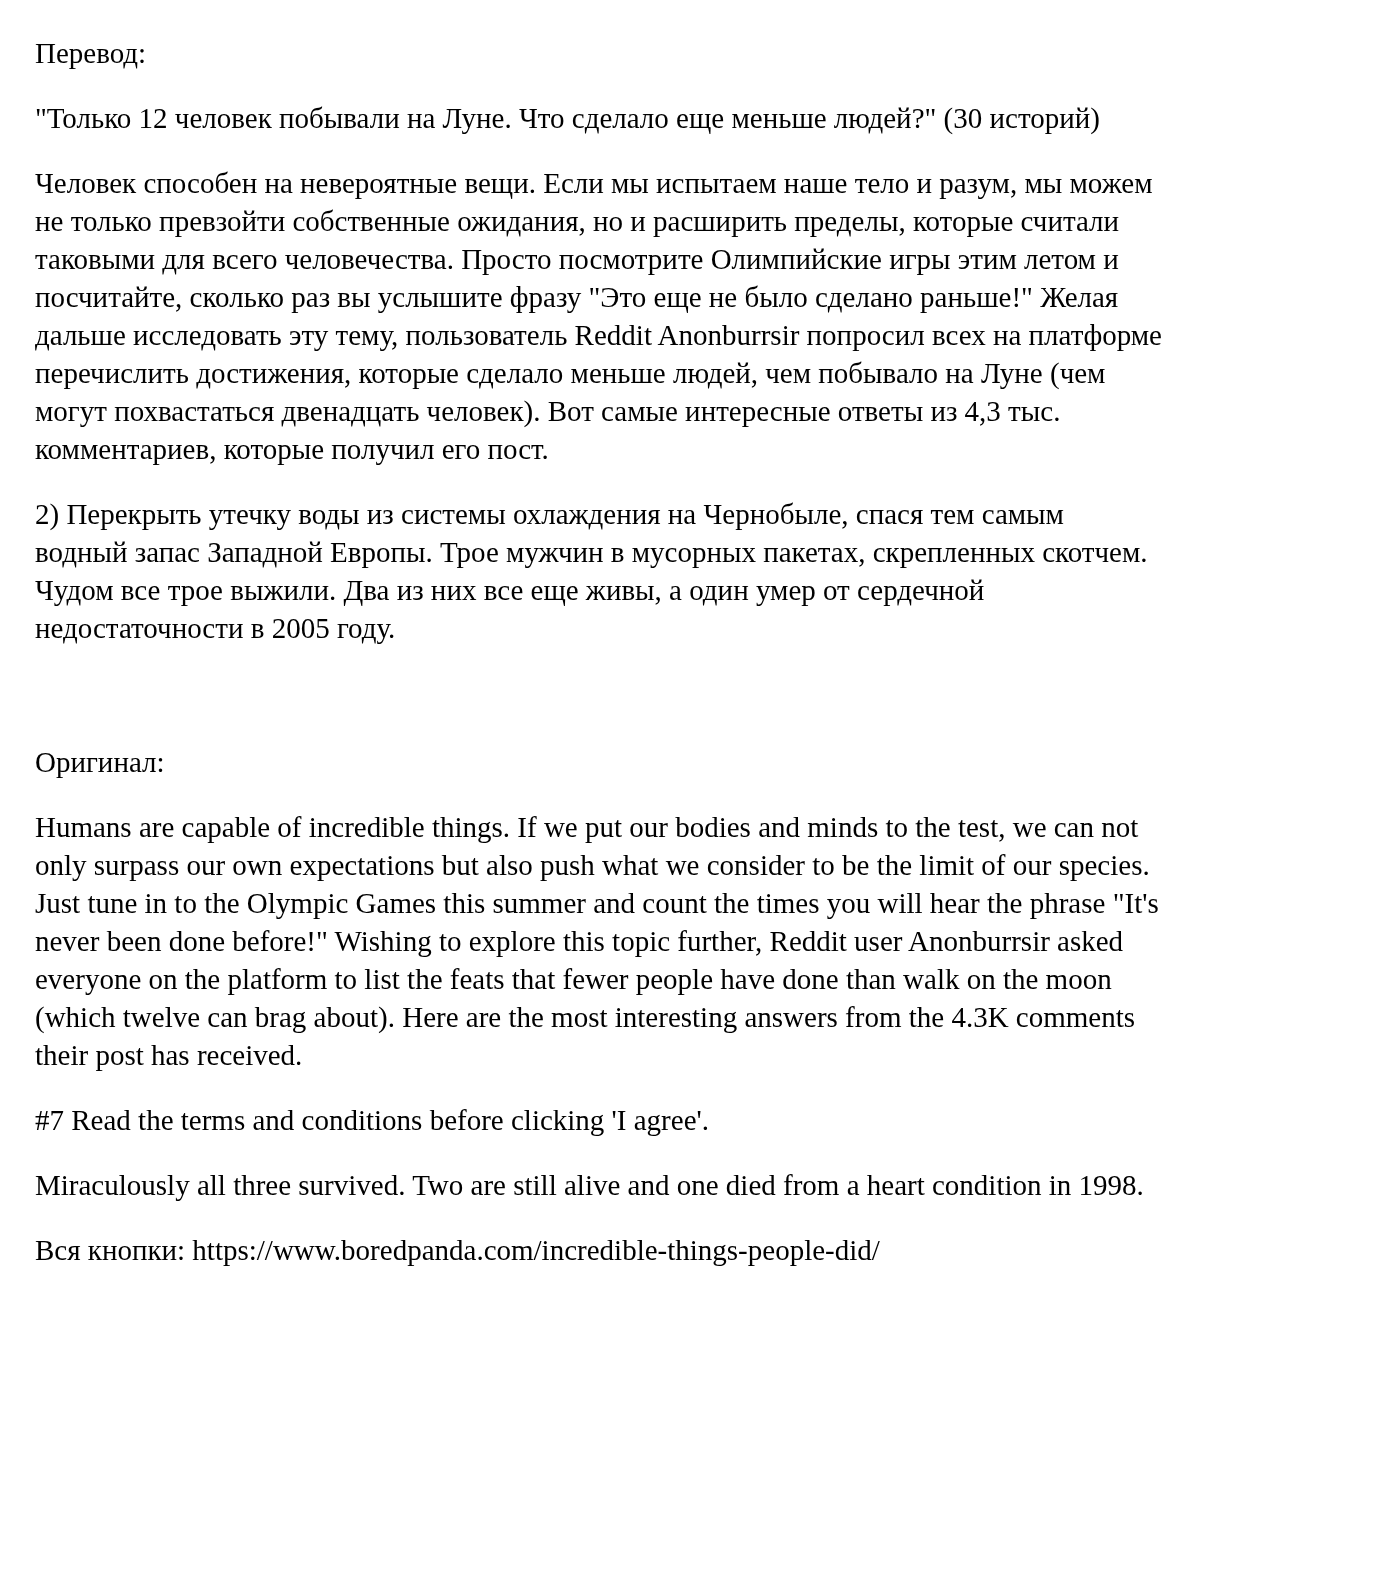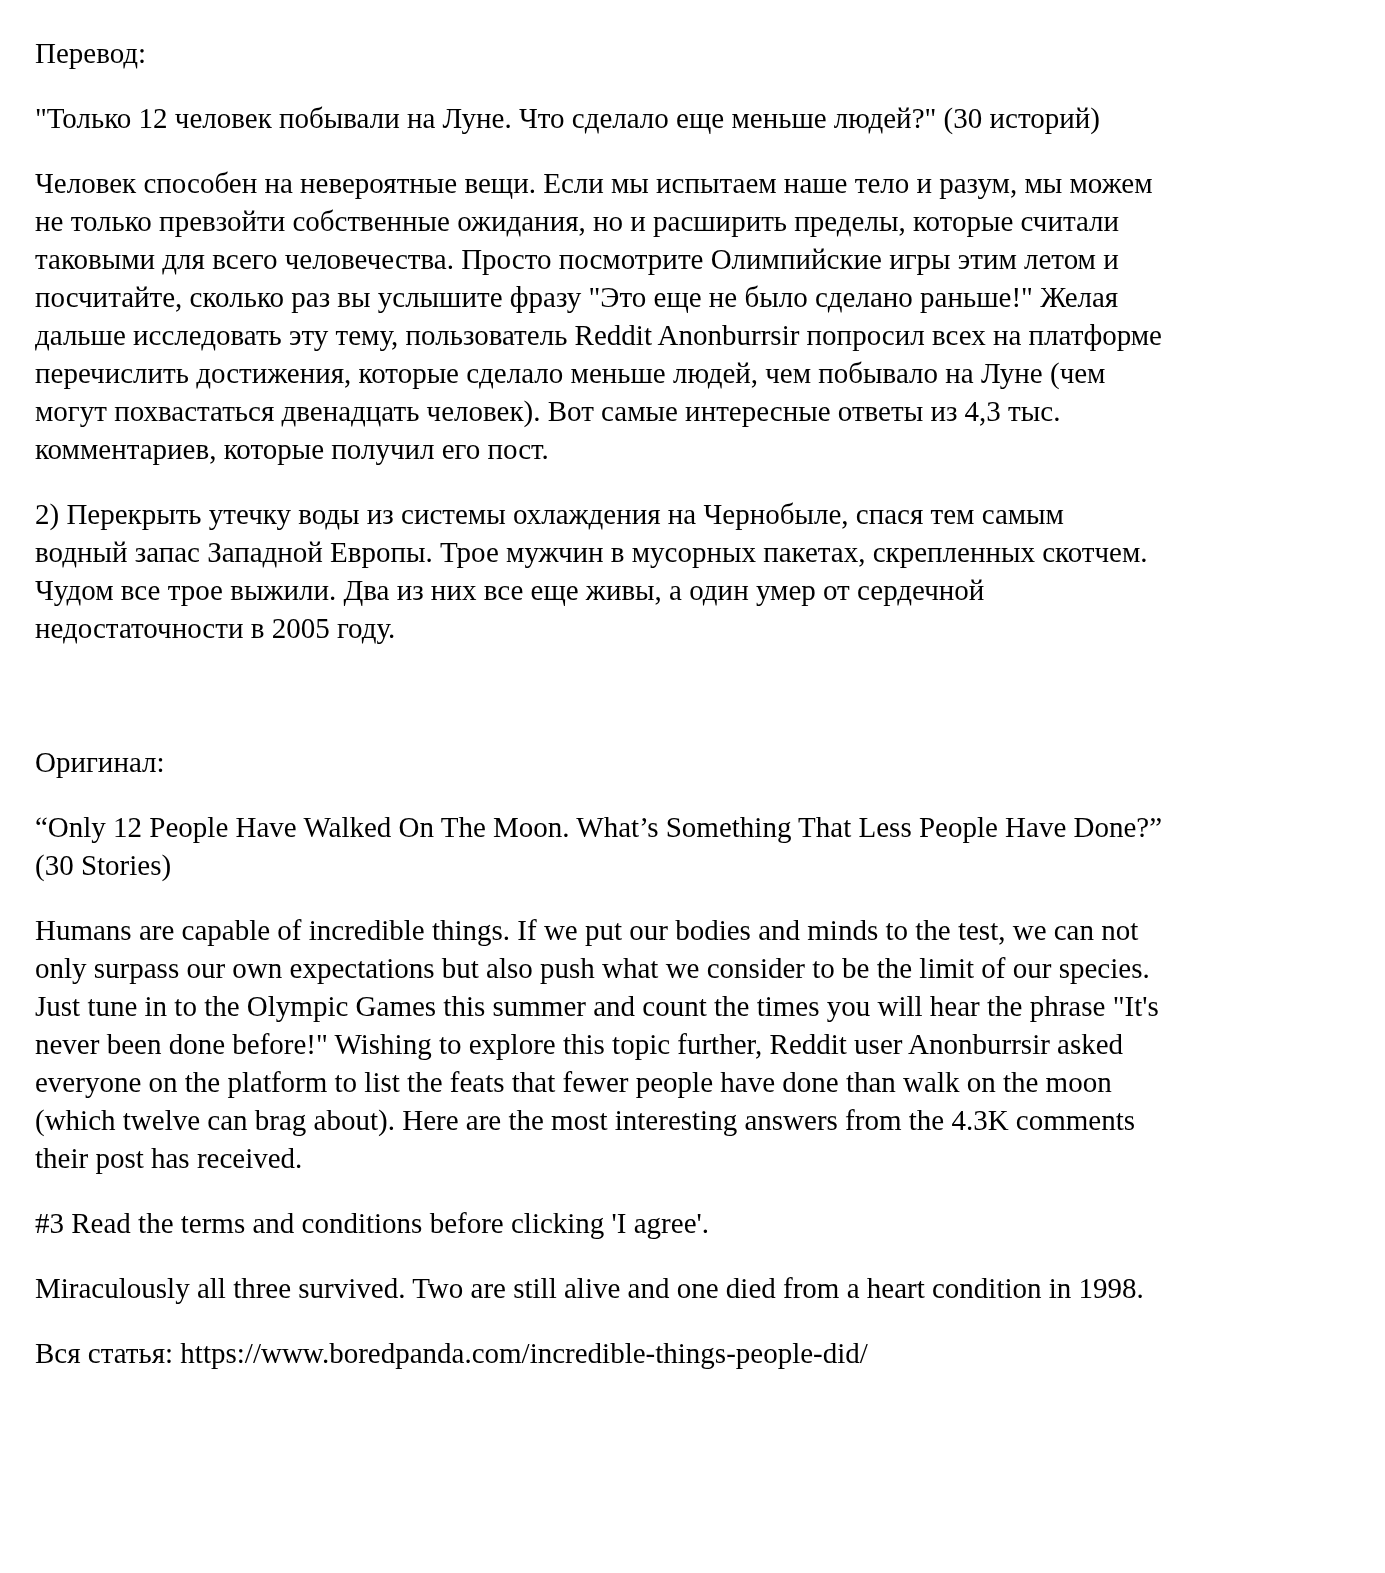--- a/index.html
+++ b/index.html
@@ -39,24 +39,23 @@
 
   <p class="para">"Только 12 человек побывали на Луне. Что сделало еще меньше людей?" (30 историй)</p>
 
   <p class="para">Человек способен на невероятные вещи. Если мы испытаем наше тело и разум, мы можем не только превзойти собственные ожидания, но и расширить пределы, которые считали таковыми для всего человечества. Просто посмотрите Олимпийские игры этим летом и посчитайте, сколько раз вы услышите фразу "Это еще не было сделано раньше!" Желая дальше исследовать эту тему, пользователь Reddit Anonburrsir попросил всех на платформе перечислить достижения, которые сделало меньше людей, чем побывало на Луне (чем могут похвастаться двенадцать человек). Вот самые интересные ответы из 4,3 тыс. комментариев, которые получил его пост.</p>
 
 
   <p class="para">2) Перекрыть утечку воды из системы охлаждения на Чернобыле, спася тем самым водный запас Западной Европы. Трое мужчин в мусорных пакетах, скрепленных скотчем. Чудом все трое выжили. Два из них все еще живы, а один умер от сердечной недостаточности в 2005 году.</p>
 
   <p class="para section-gap">Оригинал:</p>
 
-  <p class="para">“Only 12 People Have Walked On The Moon. What’s Something That Less People Have Done?” (30 Stories)</p>
 
   <p class="para">Humans are capable of incredible things. If we put our bodies and minds to the test, we can not only surpass our own expectations but also push what we consider to be the limit of our species. Just tune in to the Olympic Games this summer and count the times you will hear the phrase "It's never been done before!" Wishing to explore this topic further, Reddit user Anonburrsir asked everyone on the platform to list the feats that fewer people have done than walk on the moon (which twelve can brag about). Here are the most interesting answers from the 4.3K comments their post has received.</p>
 
-  <p class="para">#3 Read the terms and conditions before clicking 'I agree'.</p>
+  <p class="para">#7 Read the terms and conditions before clicking 'I agree'.</p>
 
 
   <p class="para">Miraculously all three survived. Two are still alive and one died from a heart condition in 1998.</p>
 
-  <p class="para">Вся статья: https://www.boredpanda.com/incredible-things-people-did/</p>
+  <p class="para">Вся кнопки: https://www.boredpanda.com/incredible-things-people-did/</p>
 
 </div>
 
 </body></html>

